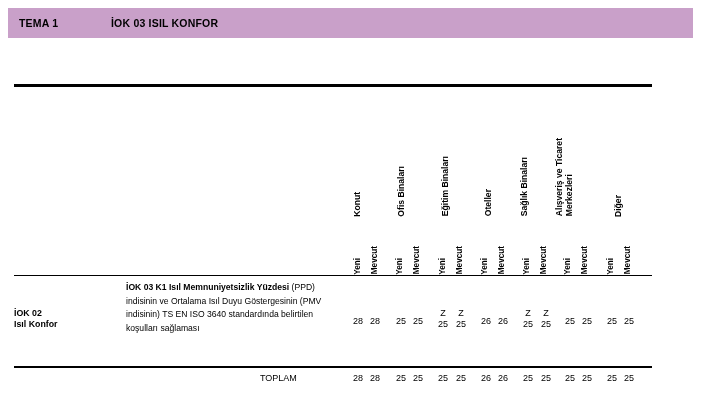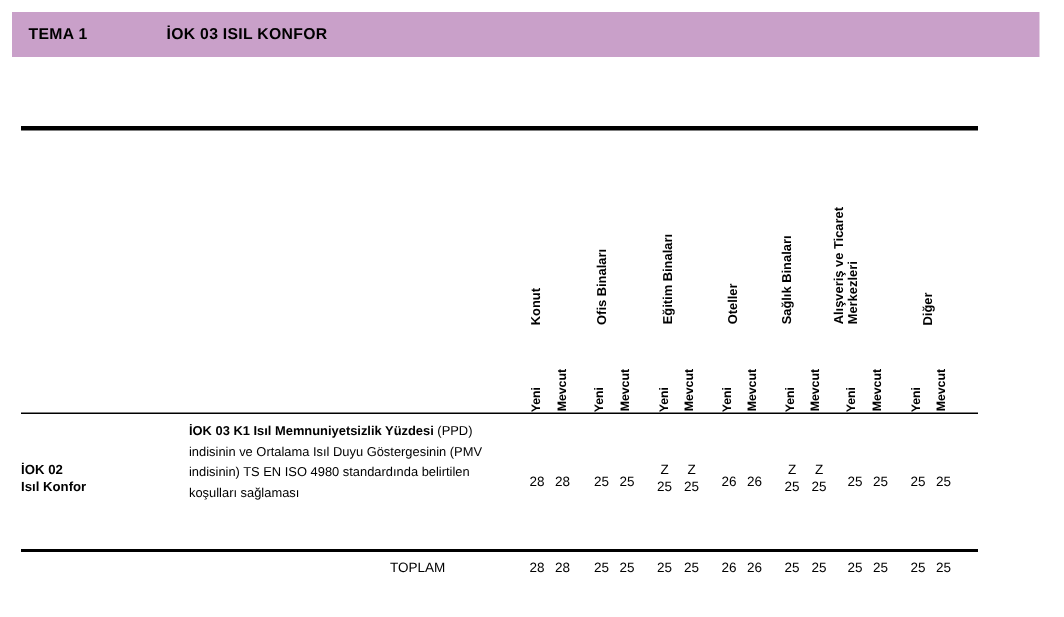--- a/index.html
+++ b/index.html
@@ -204,21 +204,21 @@
     <span class="slabel" style="left:609px;">Mevcut</span>
   </div>
 
   <div class="rule-mid"></div>
 
   <div class="datarow">
     <div class="row-code">İOK 02
 Isıl Konfor</div>
     <div class="row-desc">
       <b>İOK 03 K1 Isıl Memnuniyetsizlik Yüzdesi</b>
-      <span>(PPD) indisinin ve Ortalama Isıl Duyu Göstergesinin (PMV indisinin) TS EN ISO 4980 standardında belirtilen koşulları sağlaması</span>
+      <span>(PPD) indisinin ve Ortalama Isıl Duyu Göstergesinin (PMV indisinin) TS EN ISO 3640 standardında belirtilen koşulları sağlaması</span>
     </div>
 
     <span class="cell cell-num" style="left:333px;">28</span>
     <span class="cell cell-num" style="left:350px;">28</span>
     <span class="cell cell-num" style="left:376px;">25</span>
     <span class="cell cell-num" style="left:393px;">25</span>
     <span class="cell cell-z" style="left:418px;">Z
 25</span>
     <span class="cell cell-z" style="left:436px;">Z
 25</span>

